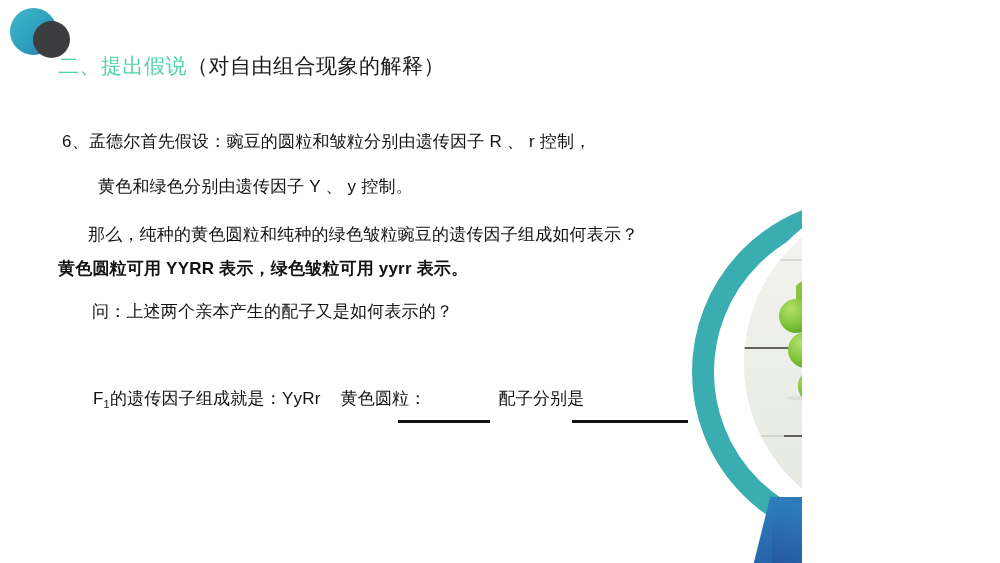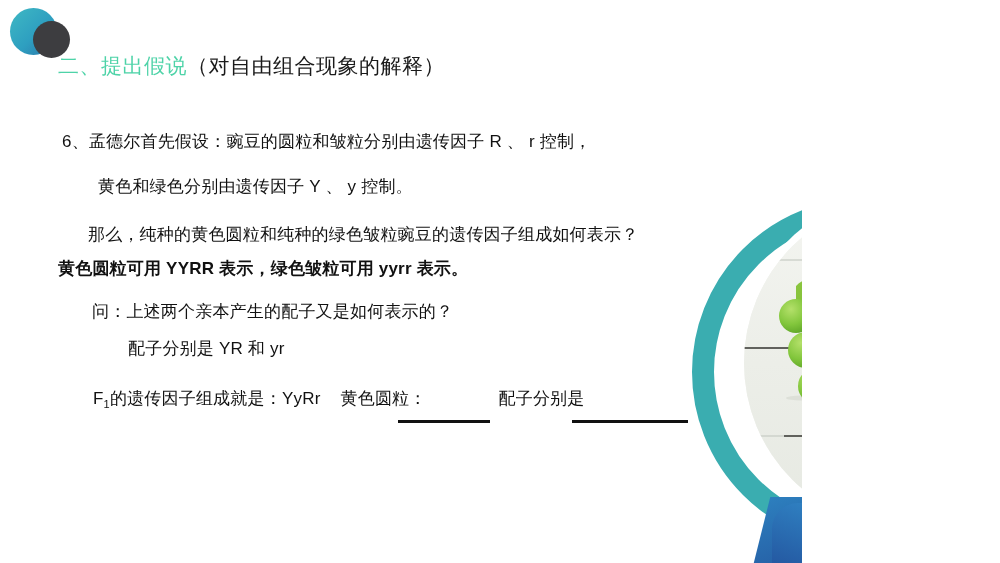--- a/index.html
+++ b/index.html
@@ -140,21 +140,20 @@
 
   <div class="heading">
     <span class="h-green">二、提出假说</span><span class="h-black">（对自由组合现象的解释）</span>
   </div>
 
   <div class="line l1">6、孟德尔首先假设：豌豆的圆粒和皱粒分别由遗传因子 R 、 r 控制，</div>
   <div class="line l2">黄色和绿色分别由遗传因子 Y 、 y 控制。</div>
   <div class="line l3">那么，纯种的黄色圆粒和纯种的绿色皱粒豌豆的遗传因子组成如何表示？</div>
   <div class="line l4 bold">黄色圆粒可用 YYRR 表示，绿色皱粒可用 yyrr 表示。</div>
   <div class="line l5">问：上述两个亲本产生的配子又是如何表示的？</div>
-  <div class="line l6">配子分别是 YR 和 yr</div>
 
   <div class="line l7">
     <span>F</span><span class="f-sub">1</span><span>的遗传因子组成就是：</span><span>YyRr</span><span class="gap-sm"></span><span>黄色圆粒：</span><span class="gap-lg"></span><span>配子分别是</span>
   </div>
 
   <div class="answer-rule rule-1"></div>
   <div class="answer-rule rule-2"></div>
 
   <div class="photo-stage">
     <div class="teal-ring"></div>

